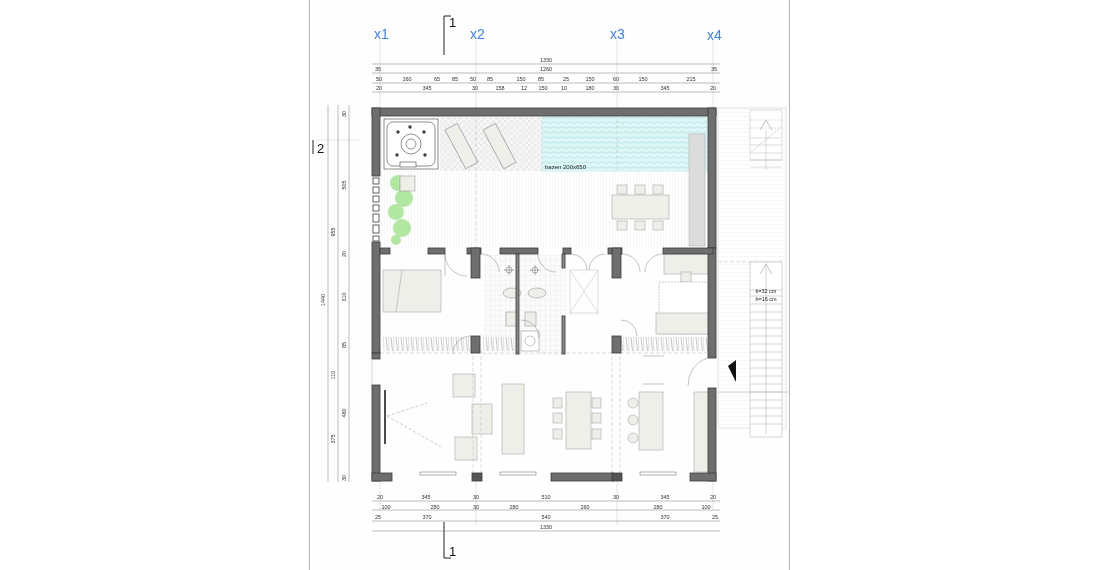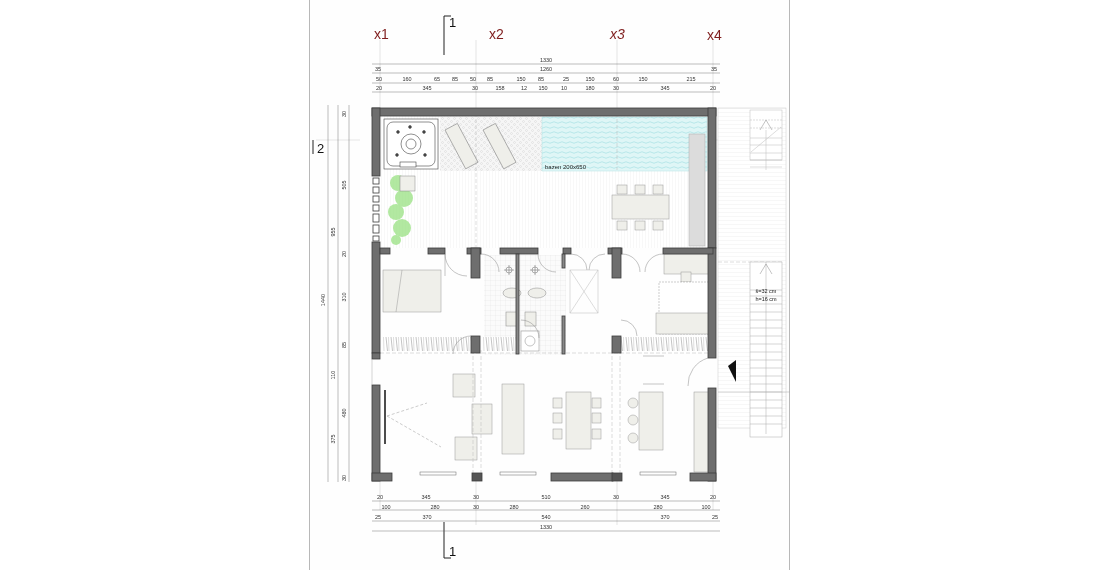--- a/index.html
+++ b/index.html
@@ -1,31 +1,31 @@
 <!DOCTYPE html>
 <html><head>
 <meta charset="utf-8">
 <style>
   html,body{margin:0;padding:0;background:#ffffff;}
   body{width:1100px;height:570px;position:relative;overflow:hidden;font-family:"Liberation Sans",sans-serif;}
   .page{position:absolute;left:309px;top:0;width:481px;height:570px;background:#fefefe;border-left:1px solid #b8b8b8;border-right:1px solid #b8b8b8;box-sizing:border-box;}
   svg text{font-family:"Liberation Sans",sans-serif;}
-  .axis-label{position:absolute;font-size:14px;color:#7f1d1d;line-height:1;}
+  .axis-label{position:absolute;font-size:14px;color:#3b82f6;line-height:1;}
   .sec-label{position:absolute;font-size:13px;color:#111;line-height:1;}
   .dim{font-size:5.5px;fill:#333;}
   .dimv{font-size:5.5px;fill:#333;}
 </style>
 </head>
 <body>
 
 <div class="page"></div>
 
 <div class="axis-label" style="left:374px;top:27px;">x1</div>
-<div class="axis-label" style="left:489px;top:27px;">x2</div>
-<div class="axis-label" style="left:610px;top:27px;font-style:italic;">x3</div>
+<div class="axis-label" style="left:470px;top:27px;">x2</div>
+<div class="axis-label" style="left:610px;top:27px;">x3</div>
 <div class="axis-label" style="left:707px;top:28px;">x4</div>
 
 <div class="sec-label" style="left:449px;top:16px;">1</div>
 <div class="sec-label" style="left:449px;top:545px;">1</div>
 <div class="sec-label" style="left:317px;top:142px;">2</div>
 <div class="sec-label" style="left:738px;top:142px;">2</div>
 
 <svg width="1100" height="570" style="position:absolute;left:0;top:0;" xmlns="http://www.w3.org/2000/svg">
   <defs>
     <pattern id="poolPat" width="8" height="5" patternUnits="userSpaceOnUse">

